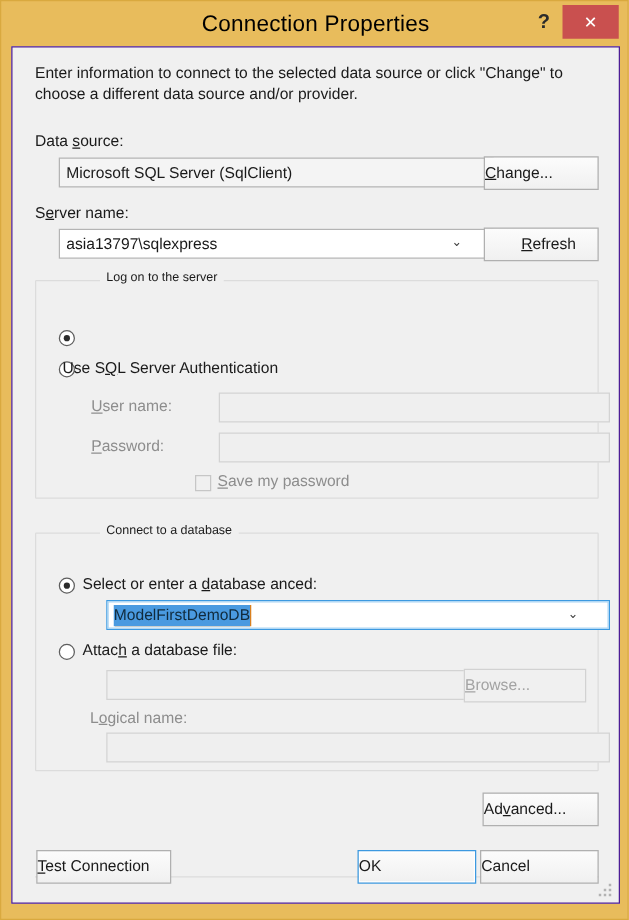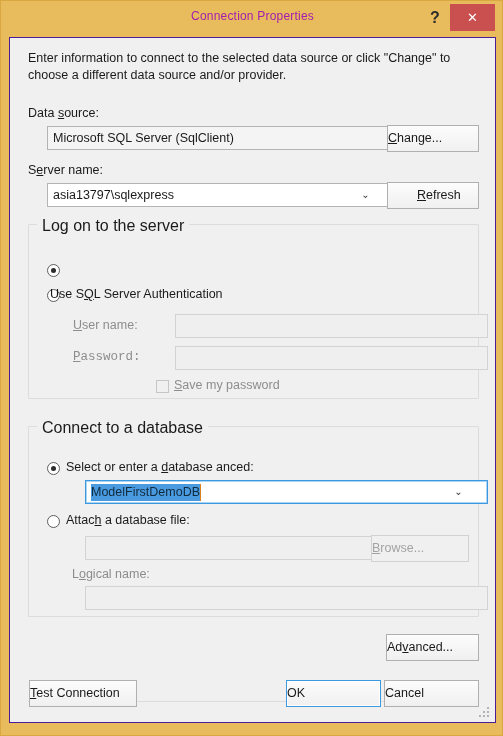--- a/index.html
+++ b/index.html
@@ -31,22 +31,22 @@
     position: absolute;
     left: 0; top: 0;
     width: 503px;
     height: 36px;
   }
   .title-text {
     position: absolute;
     left: 0; top: 8px;
     width: 503px;
     text-align: center;
-    font-size: 12px;
-    color: #a21caf;
+    font-size: 18px;
+    color: #000000;
     letter-spacing: .2px;
   }
   .help-btn {
     position: absolute;
     right: 56px; top: 4px;
     width: 26px; height: 26px;
     line-height: 26px;
     text-align: center;
     font-size: 16px;
     font-weight: bold;
@@ -168,23 +168,24 @@
   .group {
     position: absolute;
     box-sizing: border-box;
     border: 1px solid #dcdcdc;
     border-radius: 1px;
   }
   .group-title {
     position: absolute;
     background: #f0f0f0;
     padding: 0 5px;
-    font-size: 16px;
+    font-size: 10px;
     color: #1a1a1a;
     white-space: nowrap;
+    margin-left: 43px;
   }
 
   
   .radio {
     position: absolute;
     width: 13px; height: 13px;
     border-radius: 50%;
     border: 1px solid #5e5e5e;
     background: #ffffff;
     box-sizing: border-box;
@@ -260,21 +261,21 @@
     <div class="group-title" style="left:27px; top:179px;">Log on to the server</div>
 
     <div class="radio checked" style="left:37px; top:226px;"></div>
 
     <div class="radio" style="left:37px; top:251px;"></div>
     <div class="radio-label" style="left:40px; top:249px;"><span>Use S</span><u>Q</u><span>L Server Authentication</span></div>
 
     <div class="label disabled" style="left:63px; top:280px;"><span></span><u>U</u><span>ser name:</span></div>
     <div class="field disabled" style="left:146px; top:276px; width:313px;"></div>
 
-    <div class="label disabled" style="left:63px; top:312px;font-family:Liberation Mono, monospace;"><span></span><u>P</u><span>assword:</span></div>
+    <div class="label disabled" style="left:63px; top:312px;"><span></span><u>P</u><span>assword:</span></div>
     <div class="field disabled" style="left:146px; top:308px; width:313px;"></div>
 
     <div class="checkbox" style="left:146px; top:342px;"></div>
     <div class="label disabled" style="left:164px; top:340px;"><span></span><u>S</u><span>ave my password</span></div>
 
     <div class="group" style="left:18px; top:388px; width:451px; height:191px;"></div>
     <div class="group-title" style="left:27px; top:381px;">Connect to a database</div>
 
     <div class="radio checked" style="left:37px; top:424px;"></div>
     <div class="radio-label" style="left:56px; top:422px;"><span>Select or enter a </span><u>d</u><span>atabase anced:</span></div>

